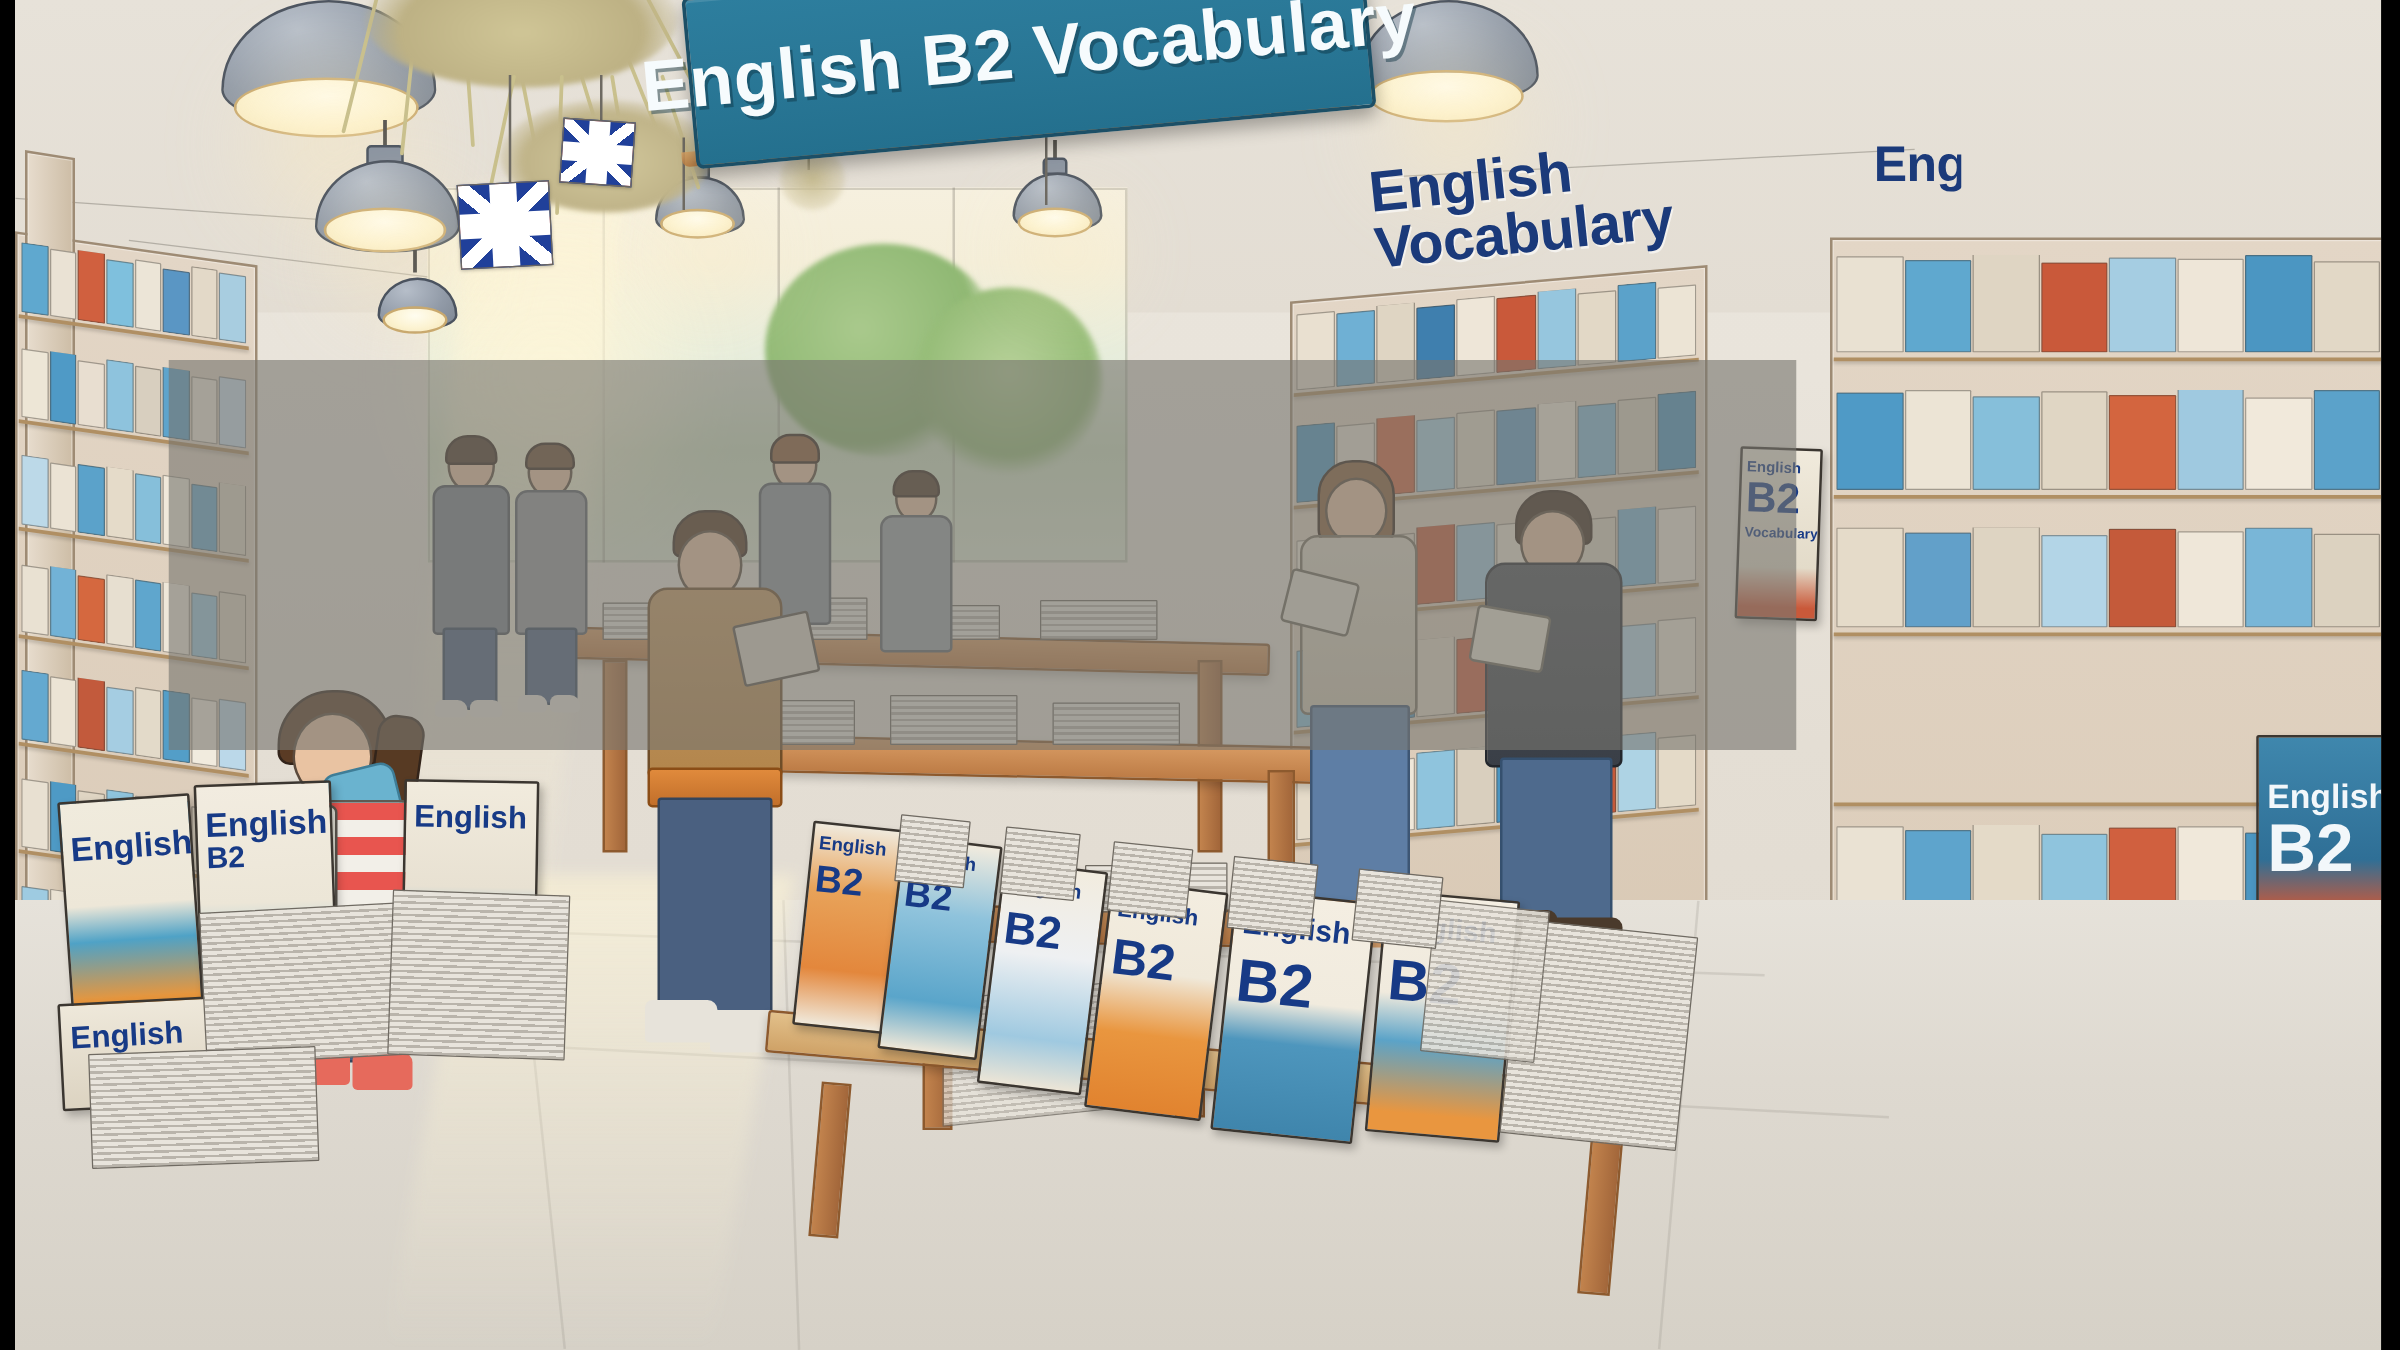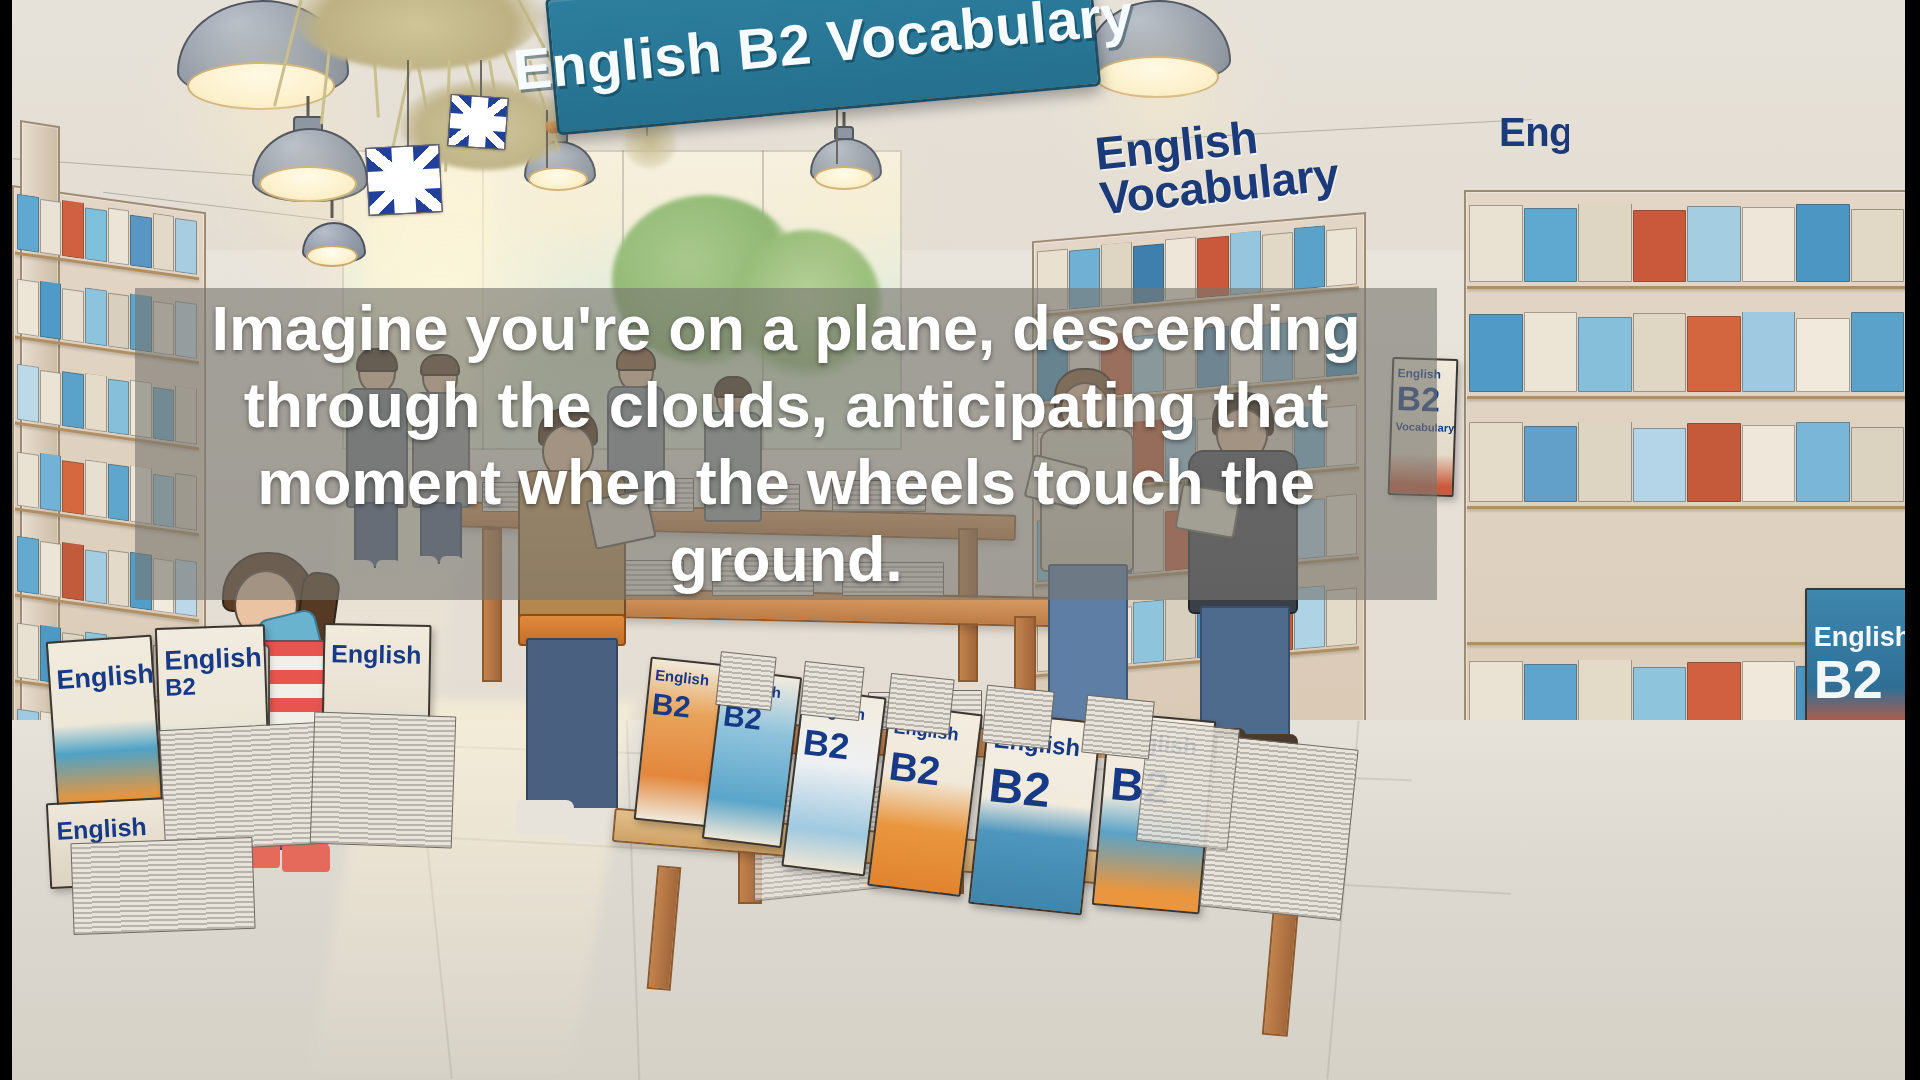--- a/index.html
+++ b/index.html
@@ -620,18 +620,17 @@
 
     <div class="stack" style="left:706px;top:654px;width:54px;height:52px;transform:rotate(6deg);"></div>
     <div class="stack" style="left:790px;top:664px;width:58px;height:52px;transform:rotate(6deg);"></div>
     <div class="stack" style="left:876px;top:676px;width:62px;height:54px;transform:rotate(6deg);"></div>
     <div class="stack" style="left:972px;top:688px;width:66px;height:56px;transform:rotate(6deg);"></div>
     <div class="stack" style="left:1072px;top:698px;width:66px;height:56px;transform:rotate(6deg);"></div>
 
   </div>
 
   <div id="subbar"></div>
-  <div id="subtext">Imagine you're on a plane, descending through the clouds, anticipating that moment when the wheels touch the ground.</div>
 
   <div class="letterbox" style="left:0;width:12px;"></div>
   <div class="letterbox" style="right:0;width:15px;"></div>
 
 </div>
 
 </body></html>

